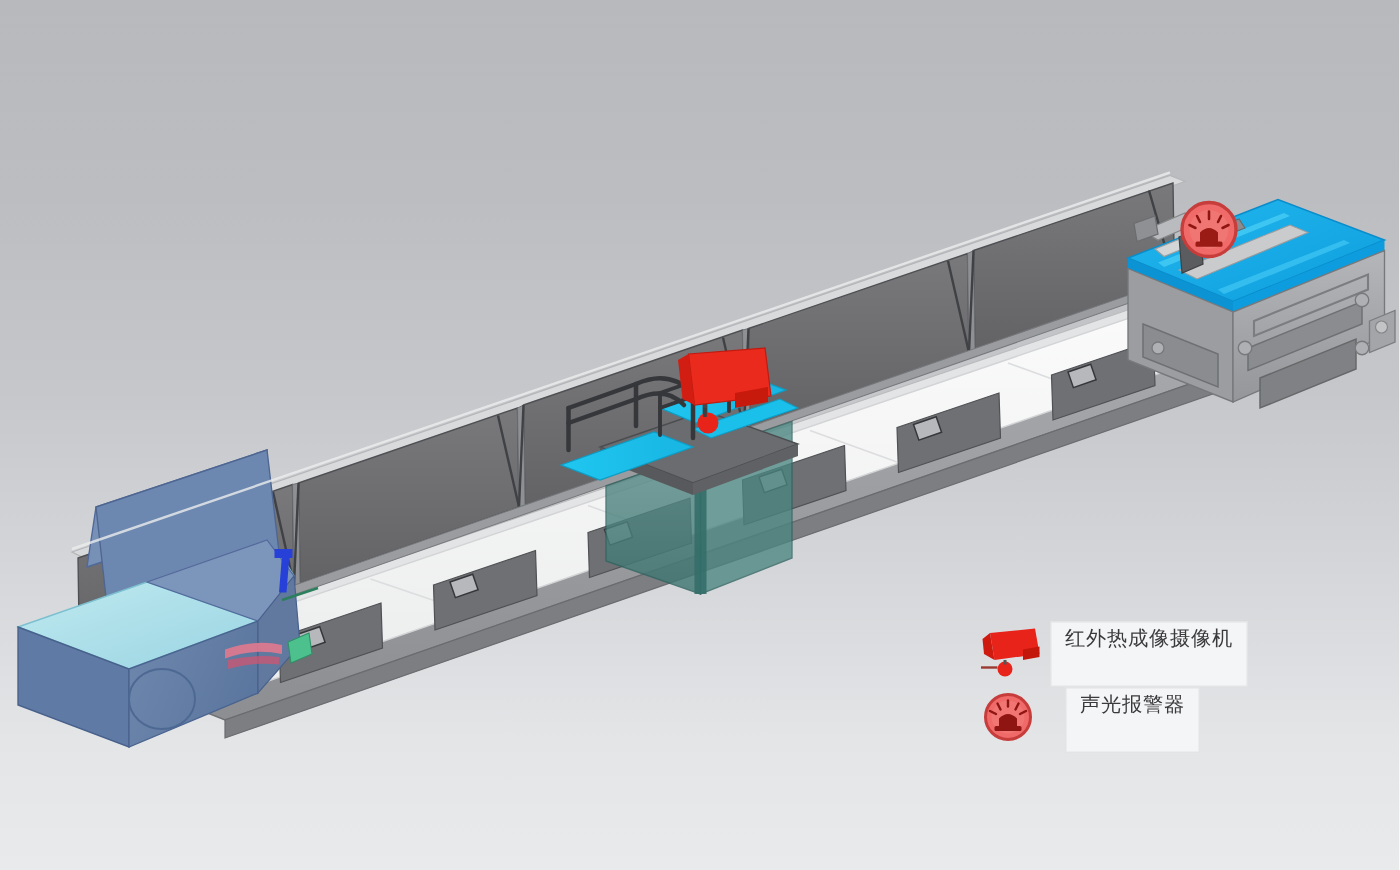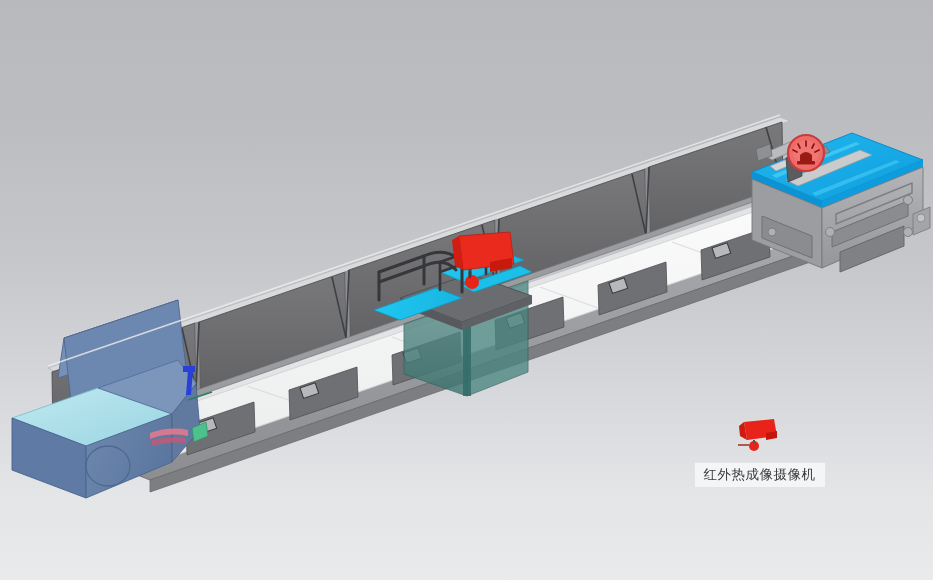--- a/index.html
+++ b/index.html
@@ -17,23 +17,22 @@
   #scene{position:absolute;inset:0;}
   #scene svg{position:absolute;left:0;top:0;}
 
   
   .legend{
     position:absolute;
     left:652px;top:414px;
     width:215px;
   }
   .legend-row{
-    display:flex;align-items:center;
+    display:flex;
     height:44px;
-    flex-direction:column;
   }
   .legend-icon{
     width:48px;height:40px;
     position:relative;flex:0 0 48px;
   }
   .legend-label{
     background:#f4f5f6;
     border:1px solid #e3e4e6;
     color:#3a3a3c;
     font-size:13.5px;
@@ -298,16 +297,34 @@
           <path d="M8,8 L11,26 L4,22 L3,12 Z" fill="#cf1a10"></path>
           <path d="M30,19 L41,17 L41,24 L30,26 Z" fill="#c4170c"></path>
           <circle cx="18" cy="32" r="5" fill="#e8231a"></circle>
           <path d="M18,26 L18,29" stroke="#555" stroke-width="2"></path>
           <path d="M2,31 L13,31" stroke="#9a3a33" stroke-width="1.6"></path>
         </svg>
       </span>
       <span class="legend-label">红外热成像摄像机</span>
     </div>
 
+    <div class="legend-row alarm">
+      <span class="legend-icon">
+        <svg width="48" height="40" viewBox="0 0 48 40">
+          <circle cx="20" cy="20" r="15" fill="#ef6a68" stroke="#c63d3c" stroke-width="2"></circle>
+          <circle cx="20" cy="20" r="11" fill="#f2807d" opacity="0.5"></circle>
+          <g stroke="#8f1512" stroke-width="1.6" stroke-linecap="round">
+            <path d="M20,9 L20,13"></path>
+            <path d="M13,11 L15,15"></path>
+            <path d="M27,11 L25,15"></path>
+            <path d="M8,16 L12,18"></path>
+            <path d="M32,16 L28,18"></path>
+          </g>
+          <path d="M14,27 L14,21 Q20,15 26,21 L26,27 Z" fill="#8f1512"></path>
+          <rect x="11" y="26" width="18" height="3.4" rx="1" fill="#8f1512"></rect>
+        </svg>
+      </span>
+      <span class="legend-label">声光报警器</span>
+    </div>
 
   </div>
 
 </div>
 
 </body></html>

